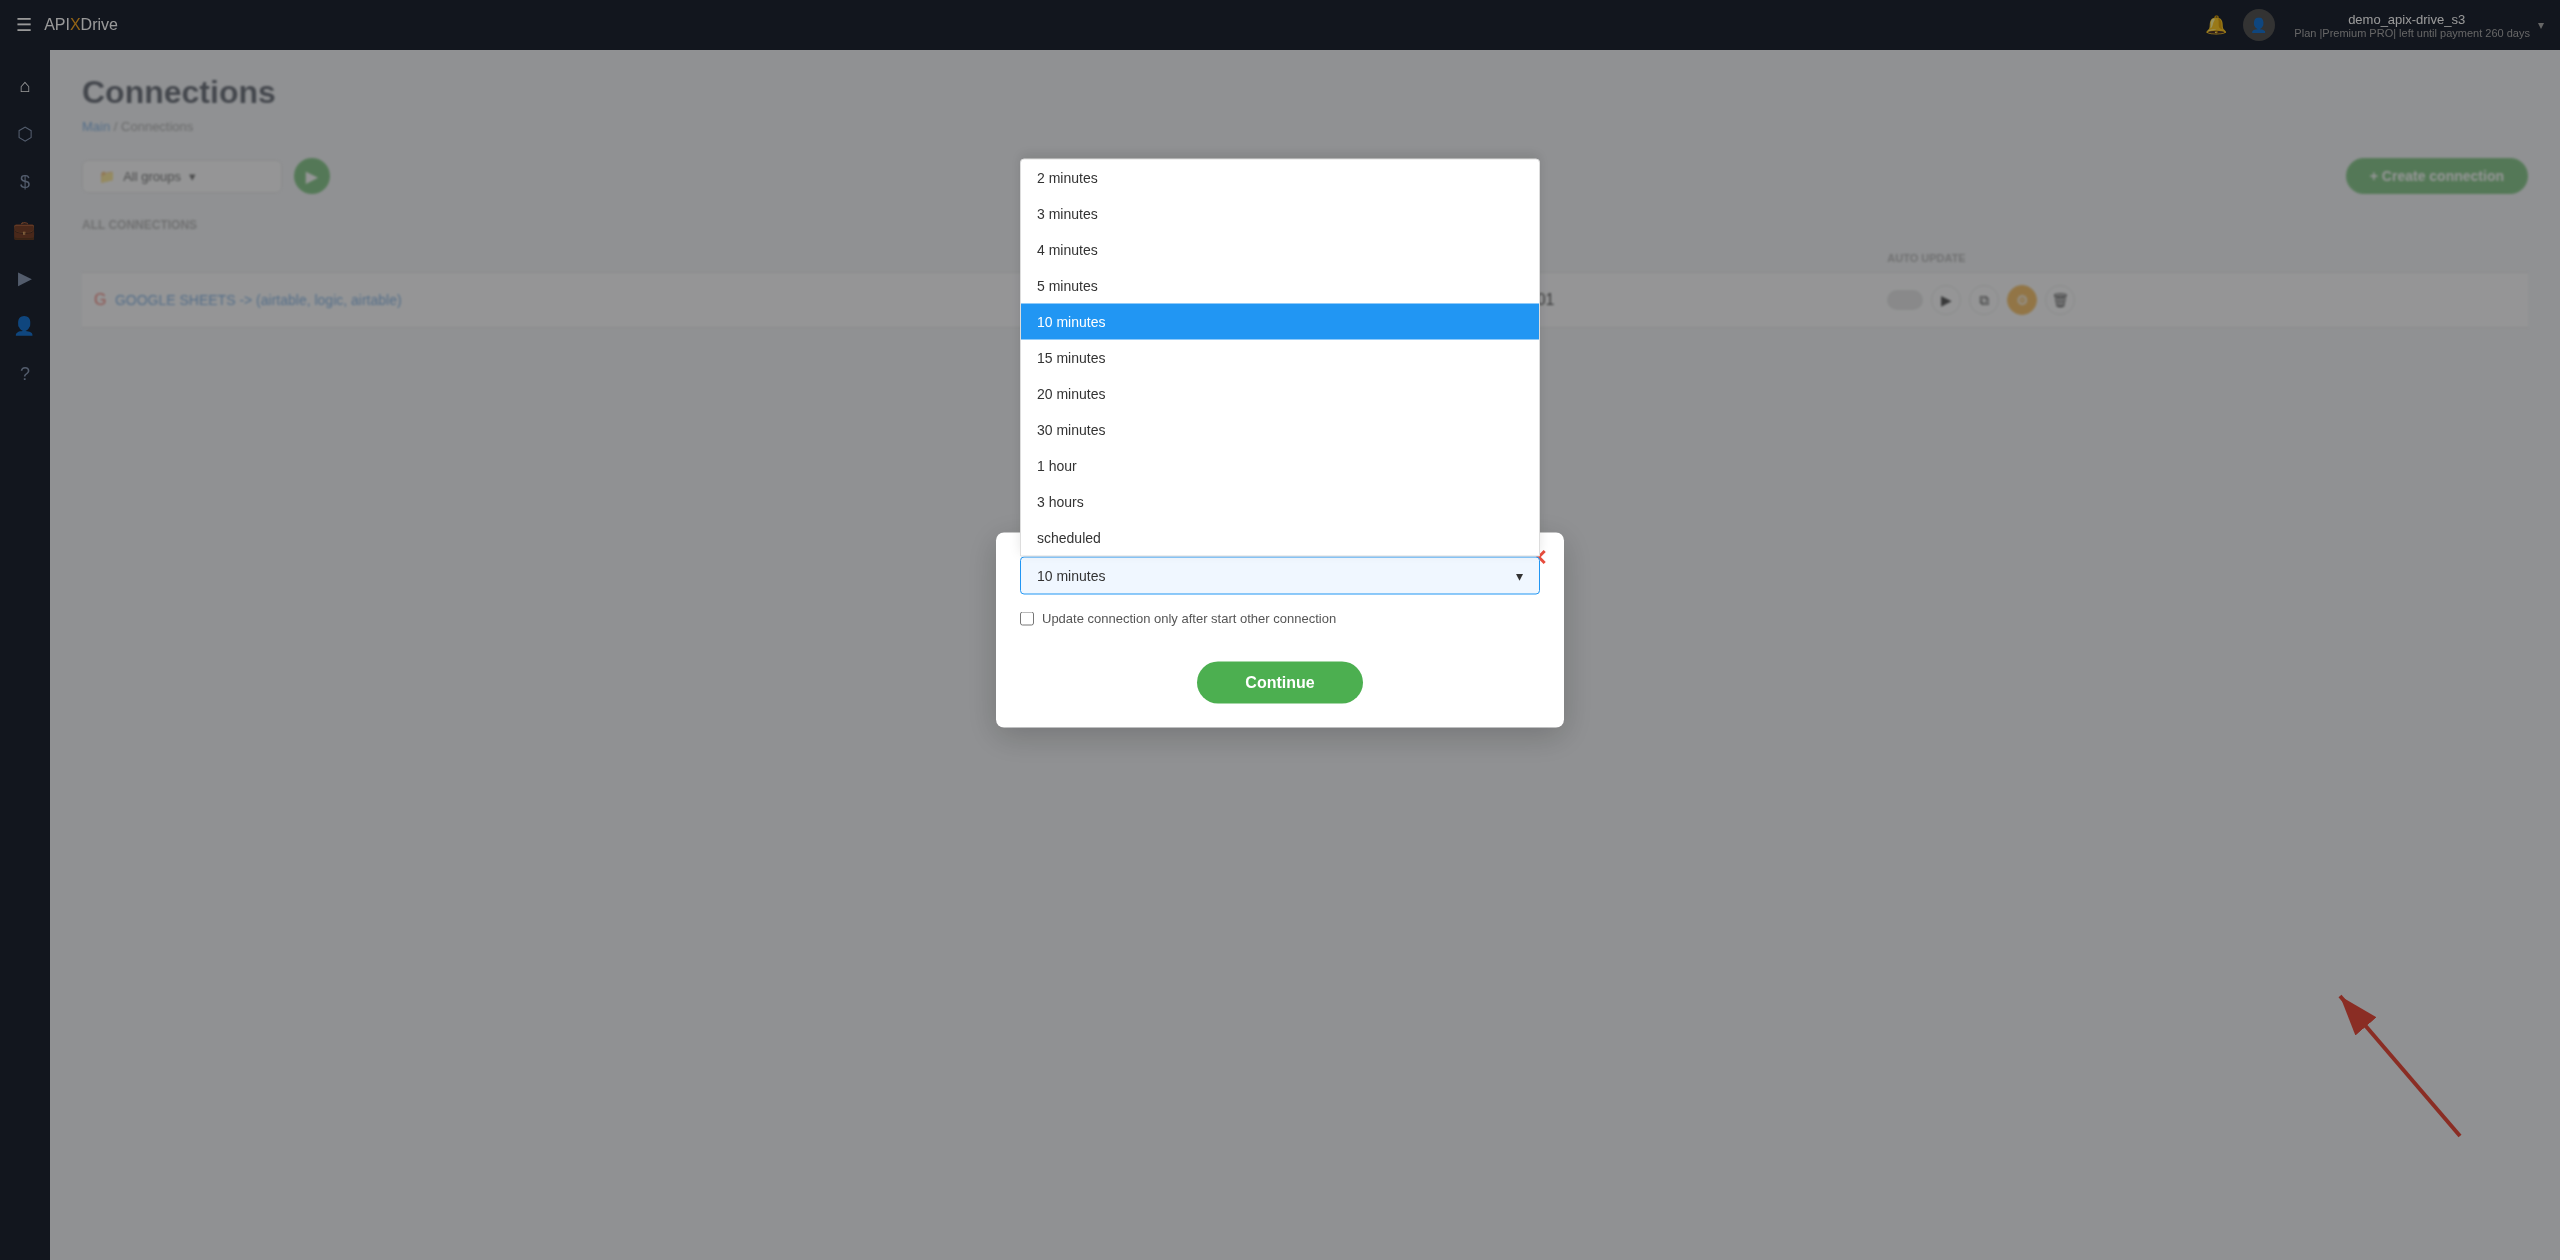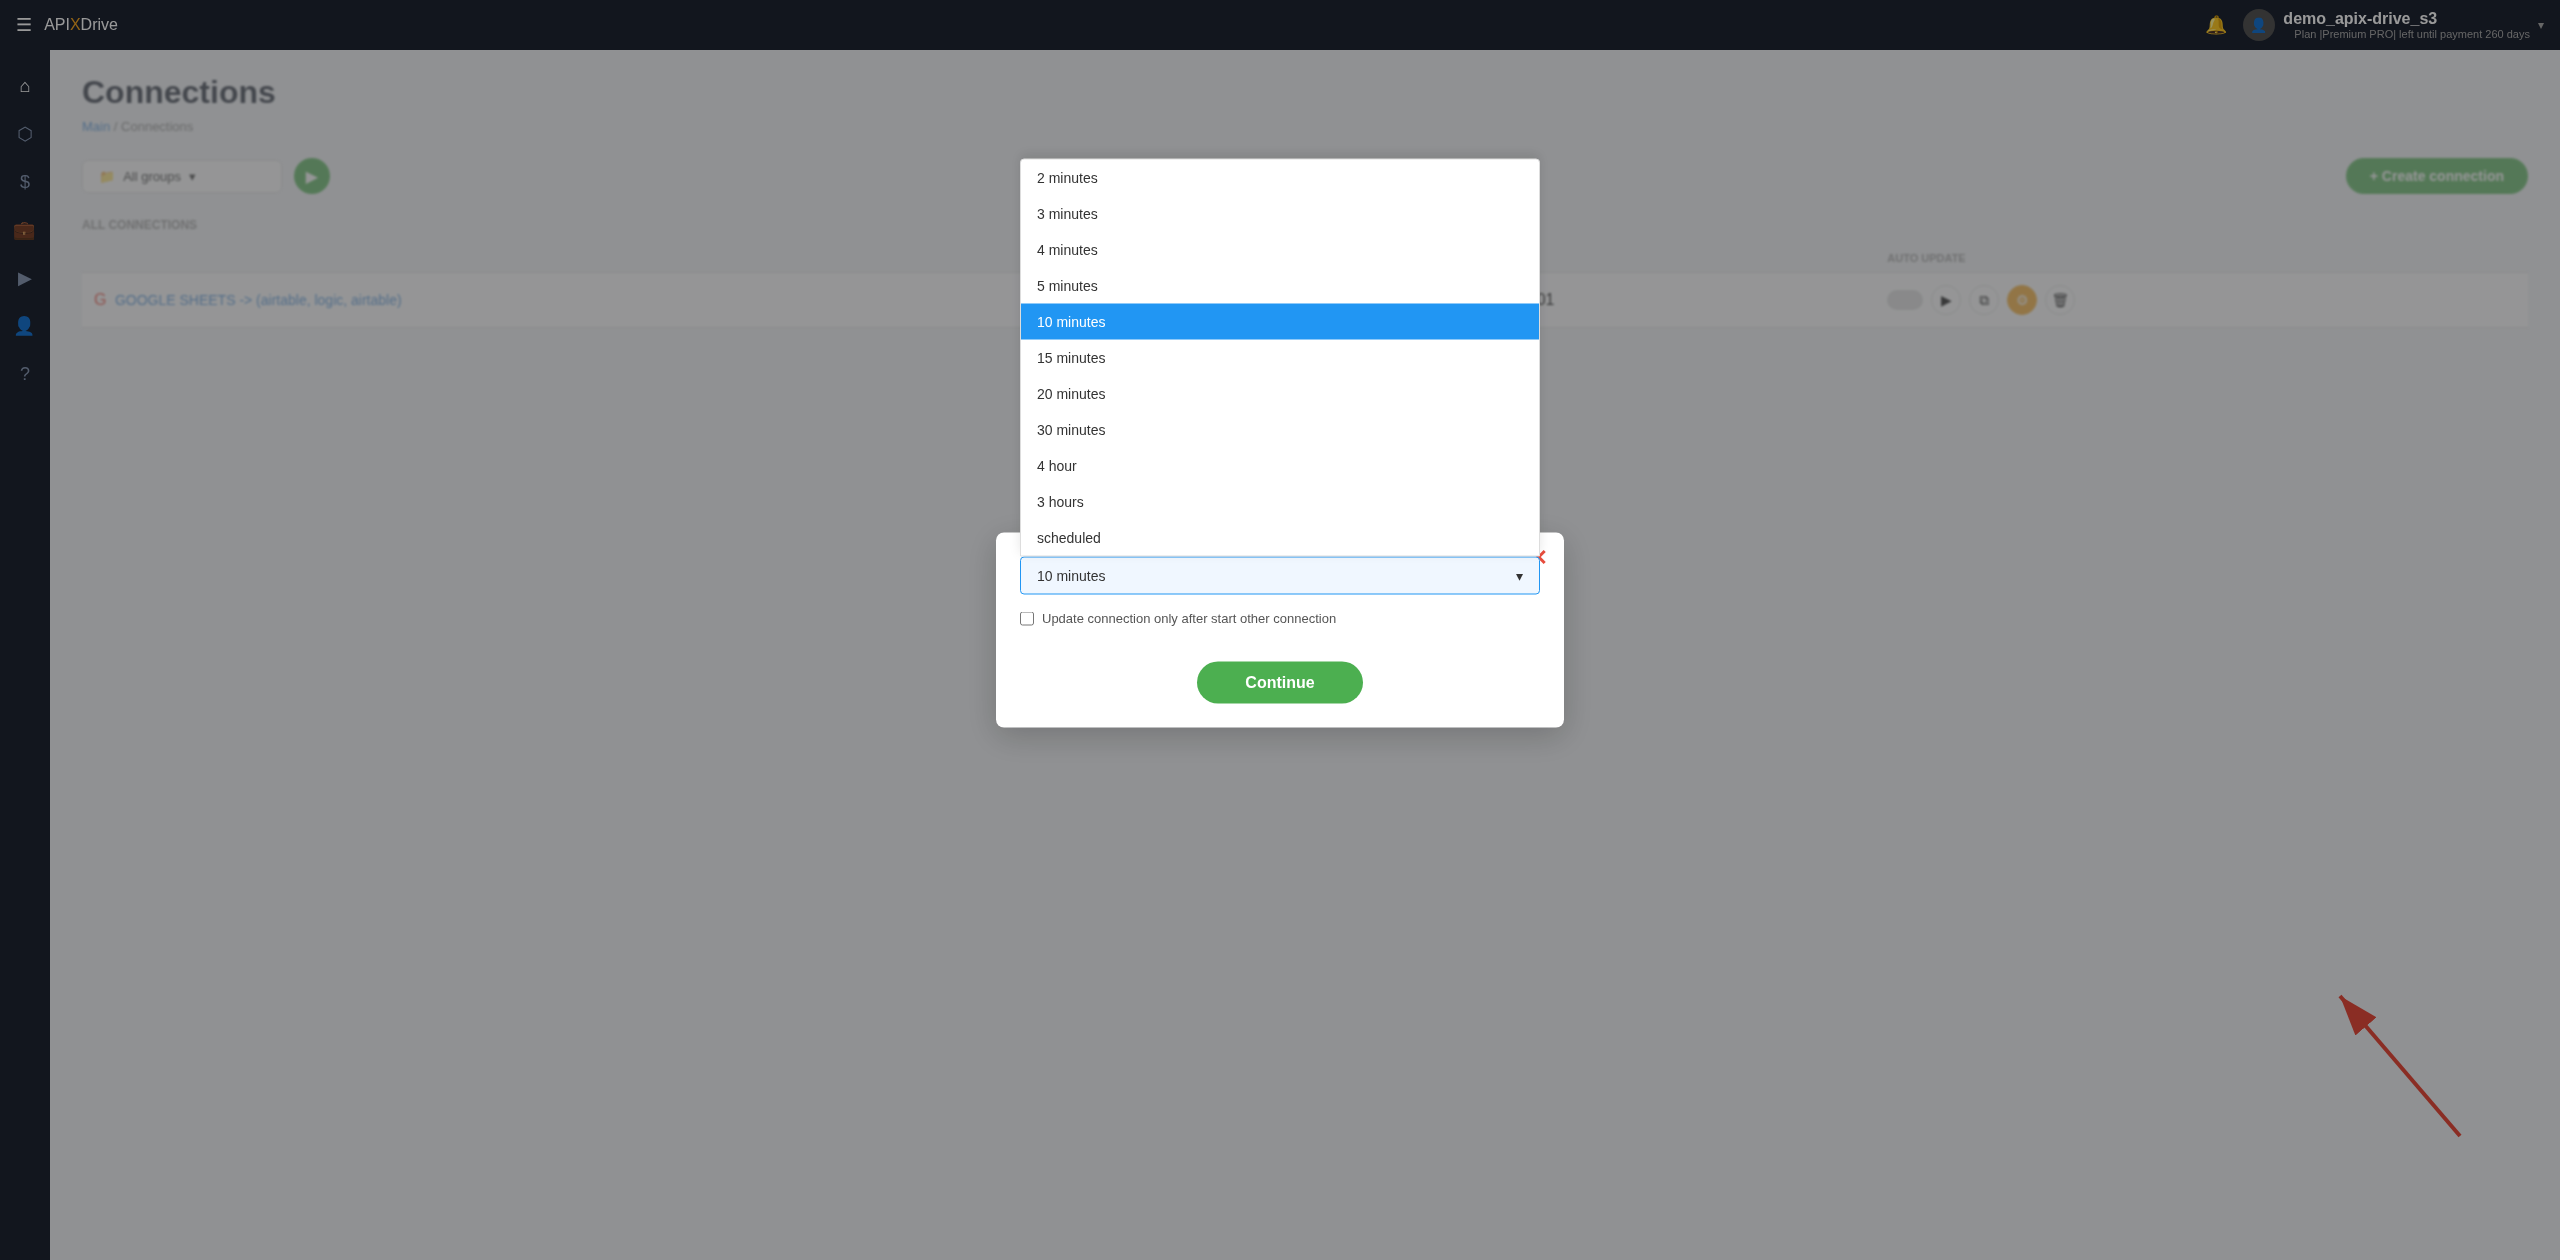--- a/index.html
+++ b/index.html
@@ -16,21 +16,21 @@
     .logo { display: flex; align-items: flex-start; }
     .logo-api { color: #fff; }
     .logo-x { color: #f5a623; }
     .logo-drive { color: #fff; }
 
     .navbar-right { display: flex; align-items: center; gap: 16px; }
     .bell-icon { color: #fff; font-size: 18px; cursor: pointer; }
     .user-info { display: flex; align-items: center; gap: 8px; color: #fff; }
     .user-avatar { width: 32px; height: 32px; border-radius: 50%; background: #555; display: flex; align-items: center; justify-content: center; color: #fff; font-size: 14px; }
     .user-details { display: flex; flex-direction: column; }
-    .user-name { font-size: 16px; font-weight: 700; }
+    .user-name { font-size: 13px; font-weight: 400; text-align: center; }
     .user-plan { font-size: 11px; color: #aaa; margin-left: 11px; }
     .chevron-down { color: #aaa; font-size: 12px; }
 
     
     .sidebar {
       position: fixed; top: 50px; left: 0; bottom: 0; width: 50px;
       background: #1e2533; display: flex; flex-direction: column;
       align-items: center; padding: 16px 0; gap: 8px; z-index: 999;
     }
     .sidebar-item {
@@ -241,21 +241,21 @@
   <div class="select-wrapper">
     <div class="dropdown-open">
       <div class="dropdown-item">2 minutes</div>
       <div class="dropdown-item">3 minutes</div>
       <div class="dropdown-item">4 minutes</div>
       <div class="dropdown-item">5 minutes</div>
       <div class="dropdown-item selected">10 minutes</div>
       <div class="dropdown-item">15 minutes</div>
       <div class="dropdown-item">20 minutes</div>
       <div class="dropdown-item">30 minutes</div>
-      <div class="dropdown-item">4 hour</div>
+      <div class="dropdown-item">1 hour</div>
       <div class="dropdown-item">3 hours</div>
       <div class="dropdown-item">scheduled</div>
     </div>
     <div class="select-field-display">
       <span>10 minutes</span>
       <span>▾</span>
     </div>
   </div>
 
   <div class="checkbox-row">

